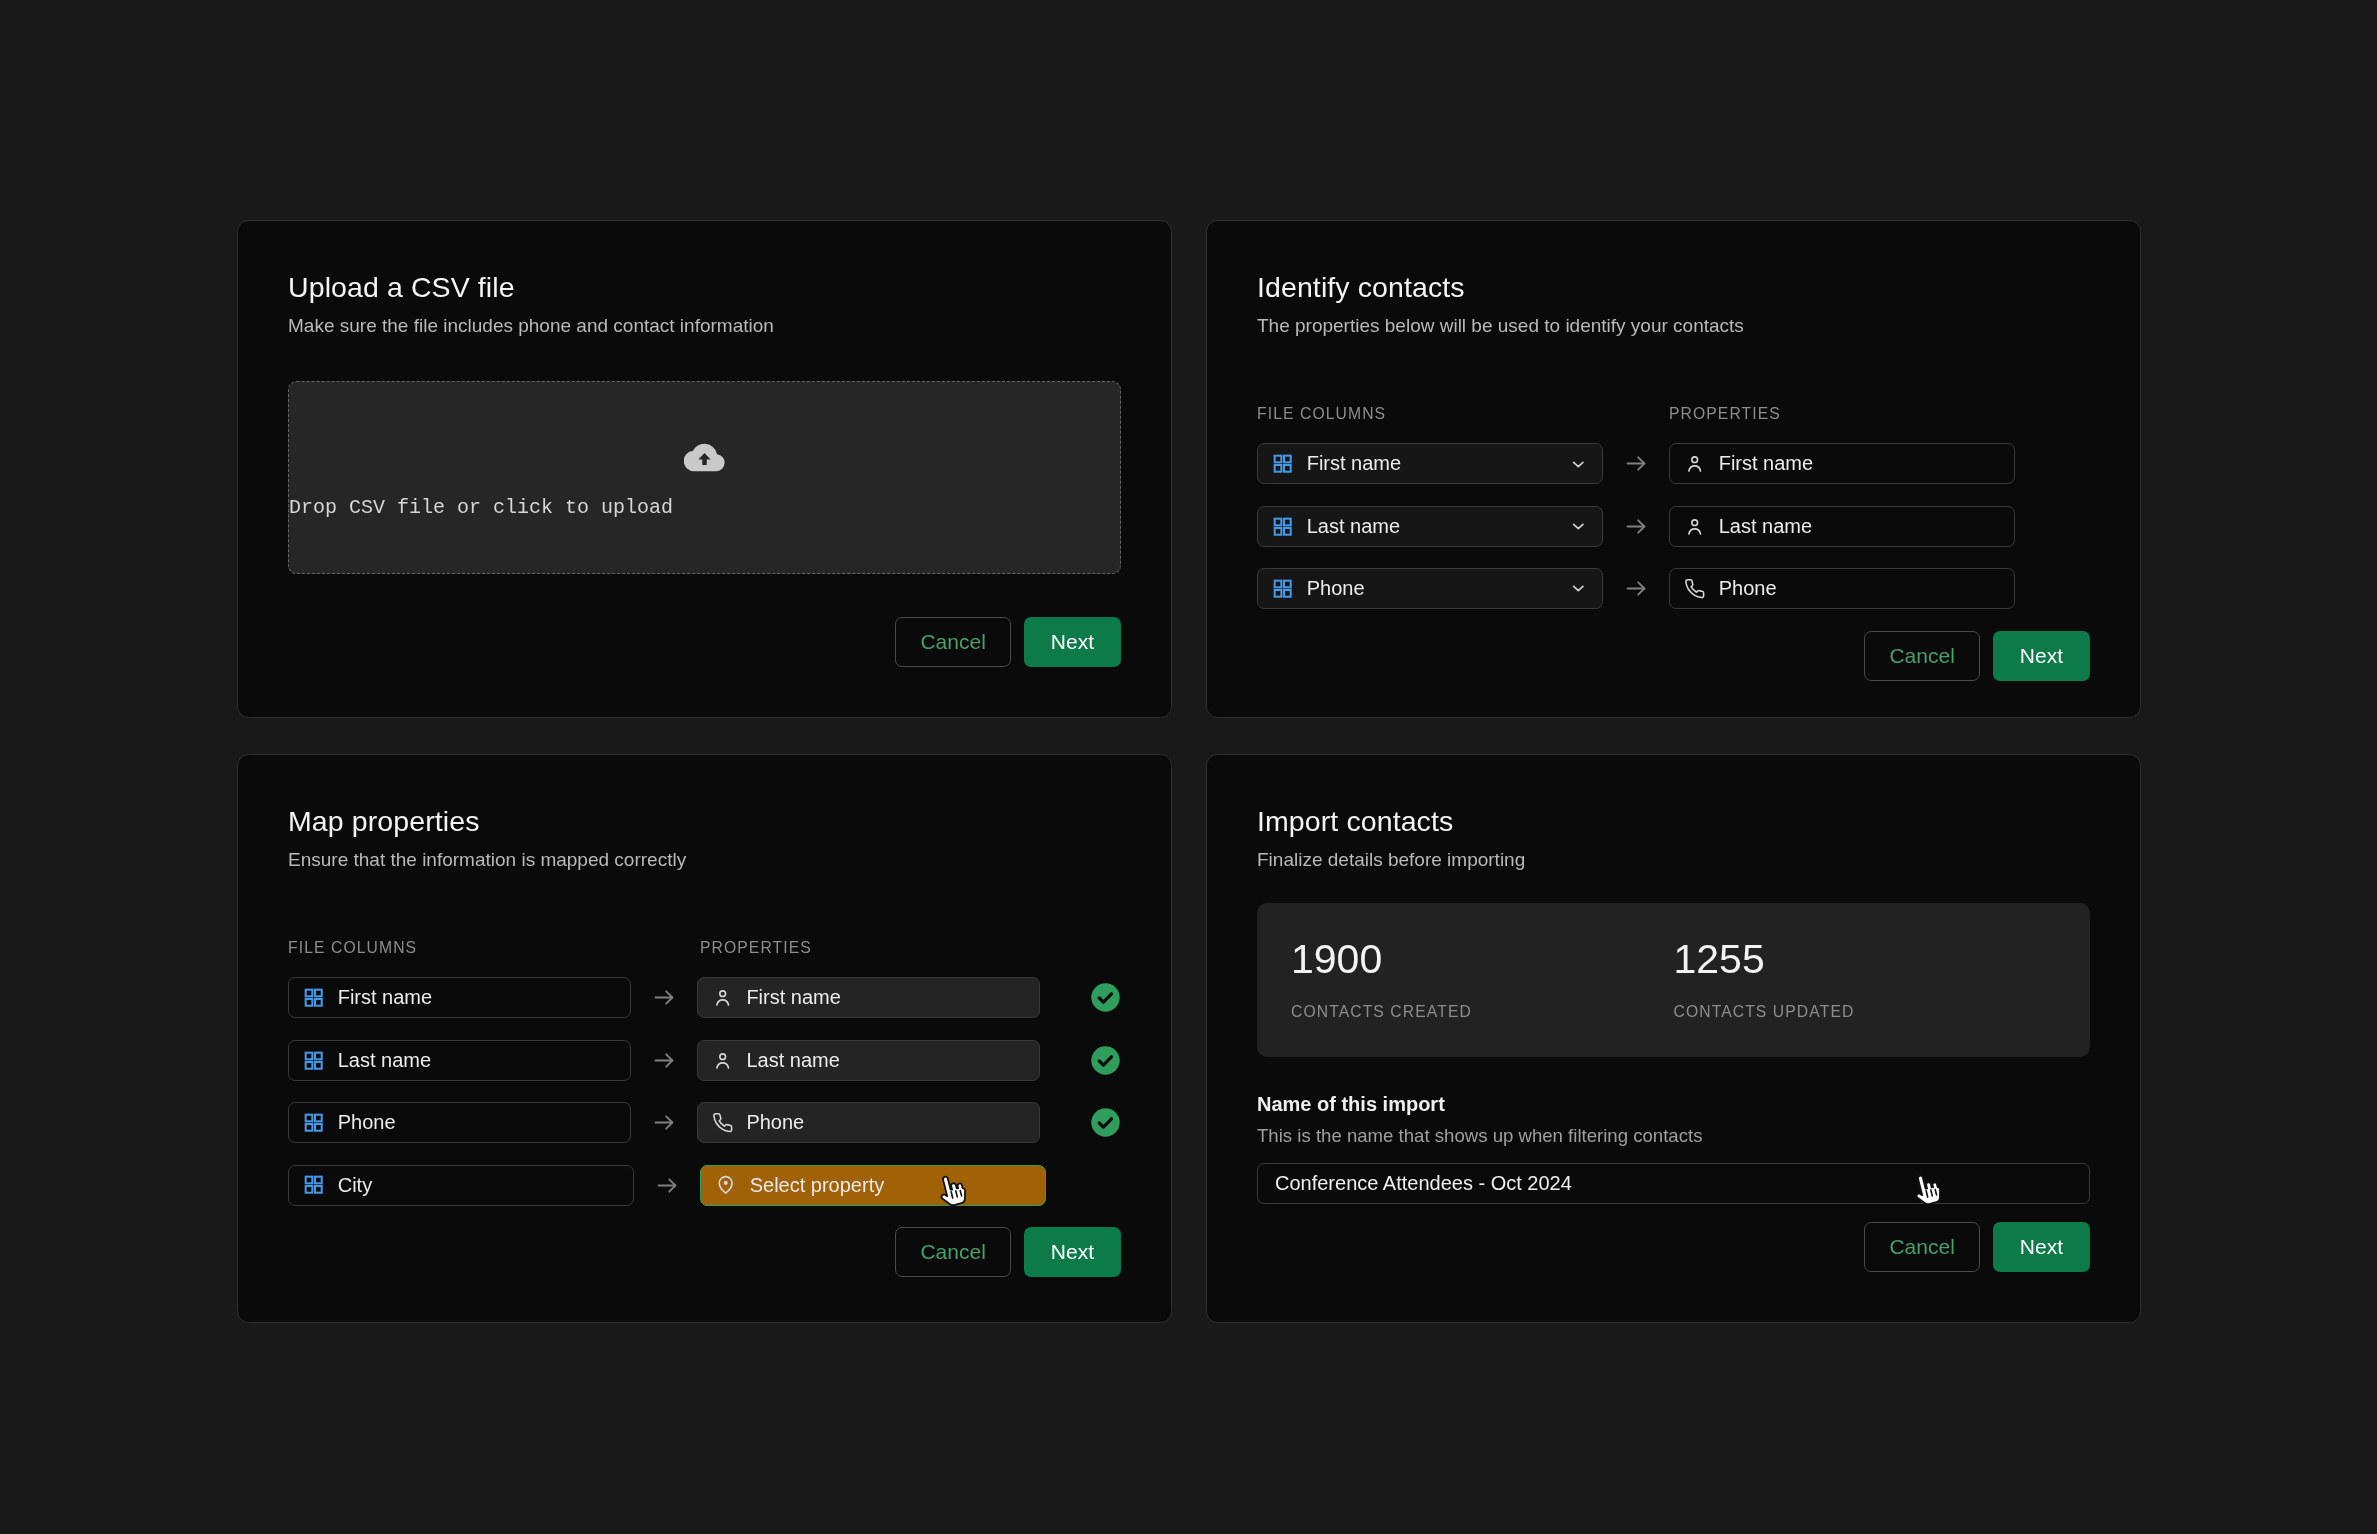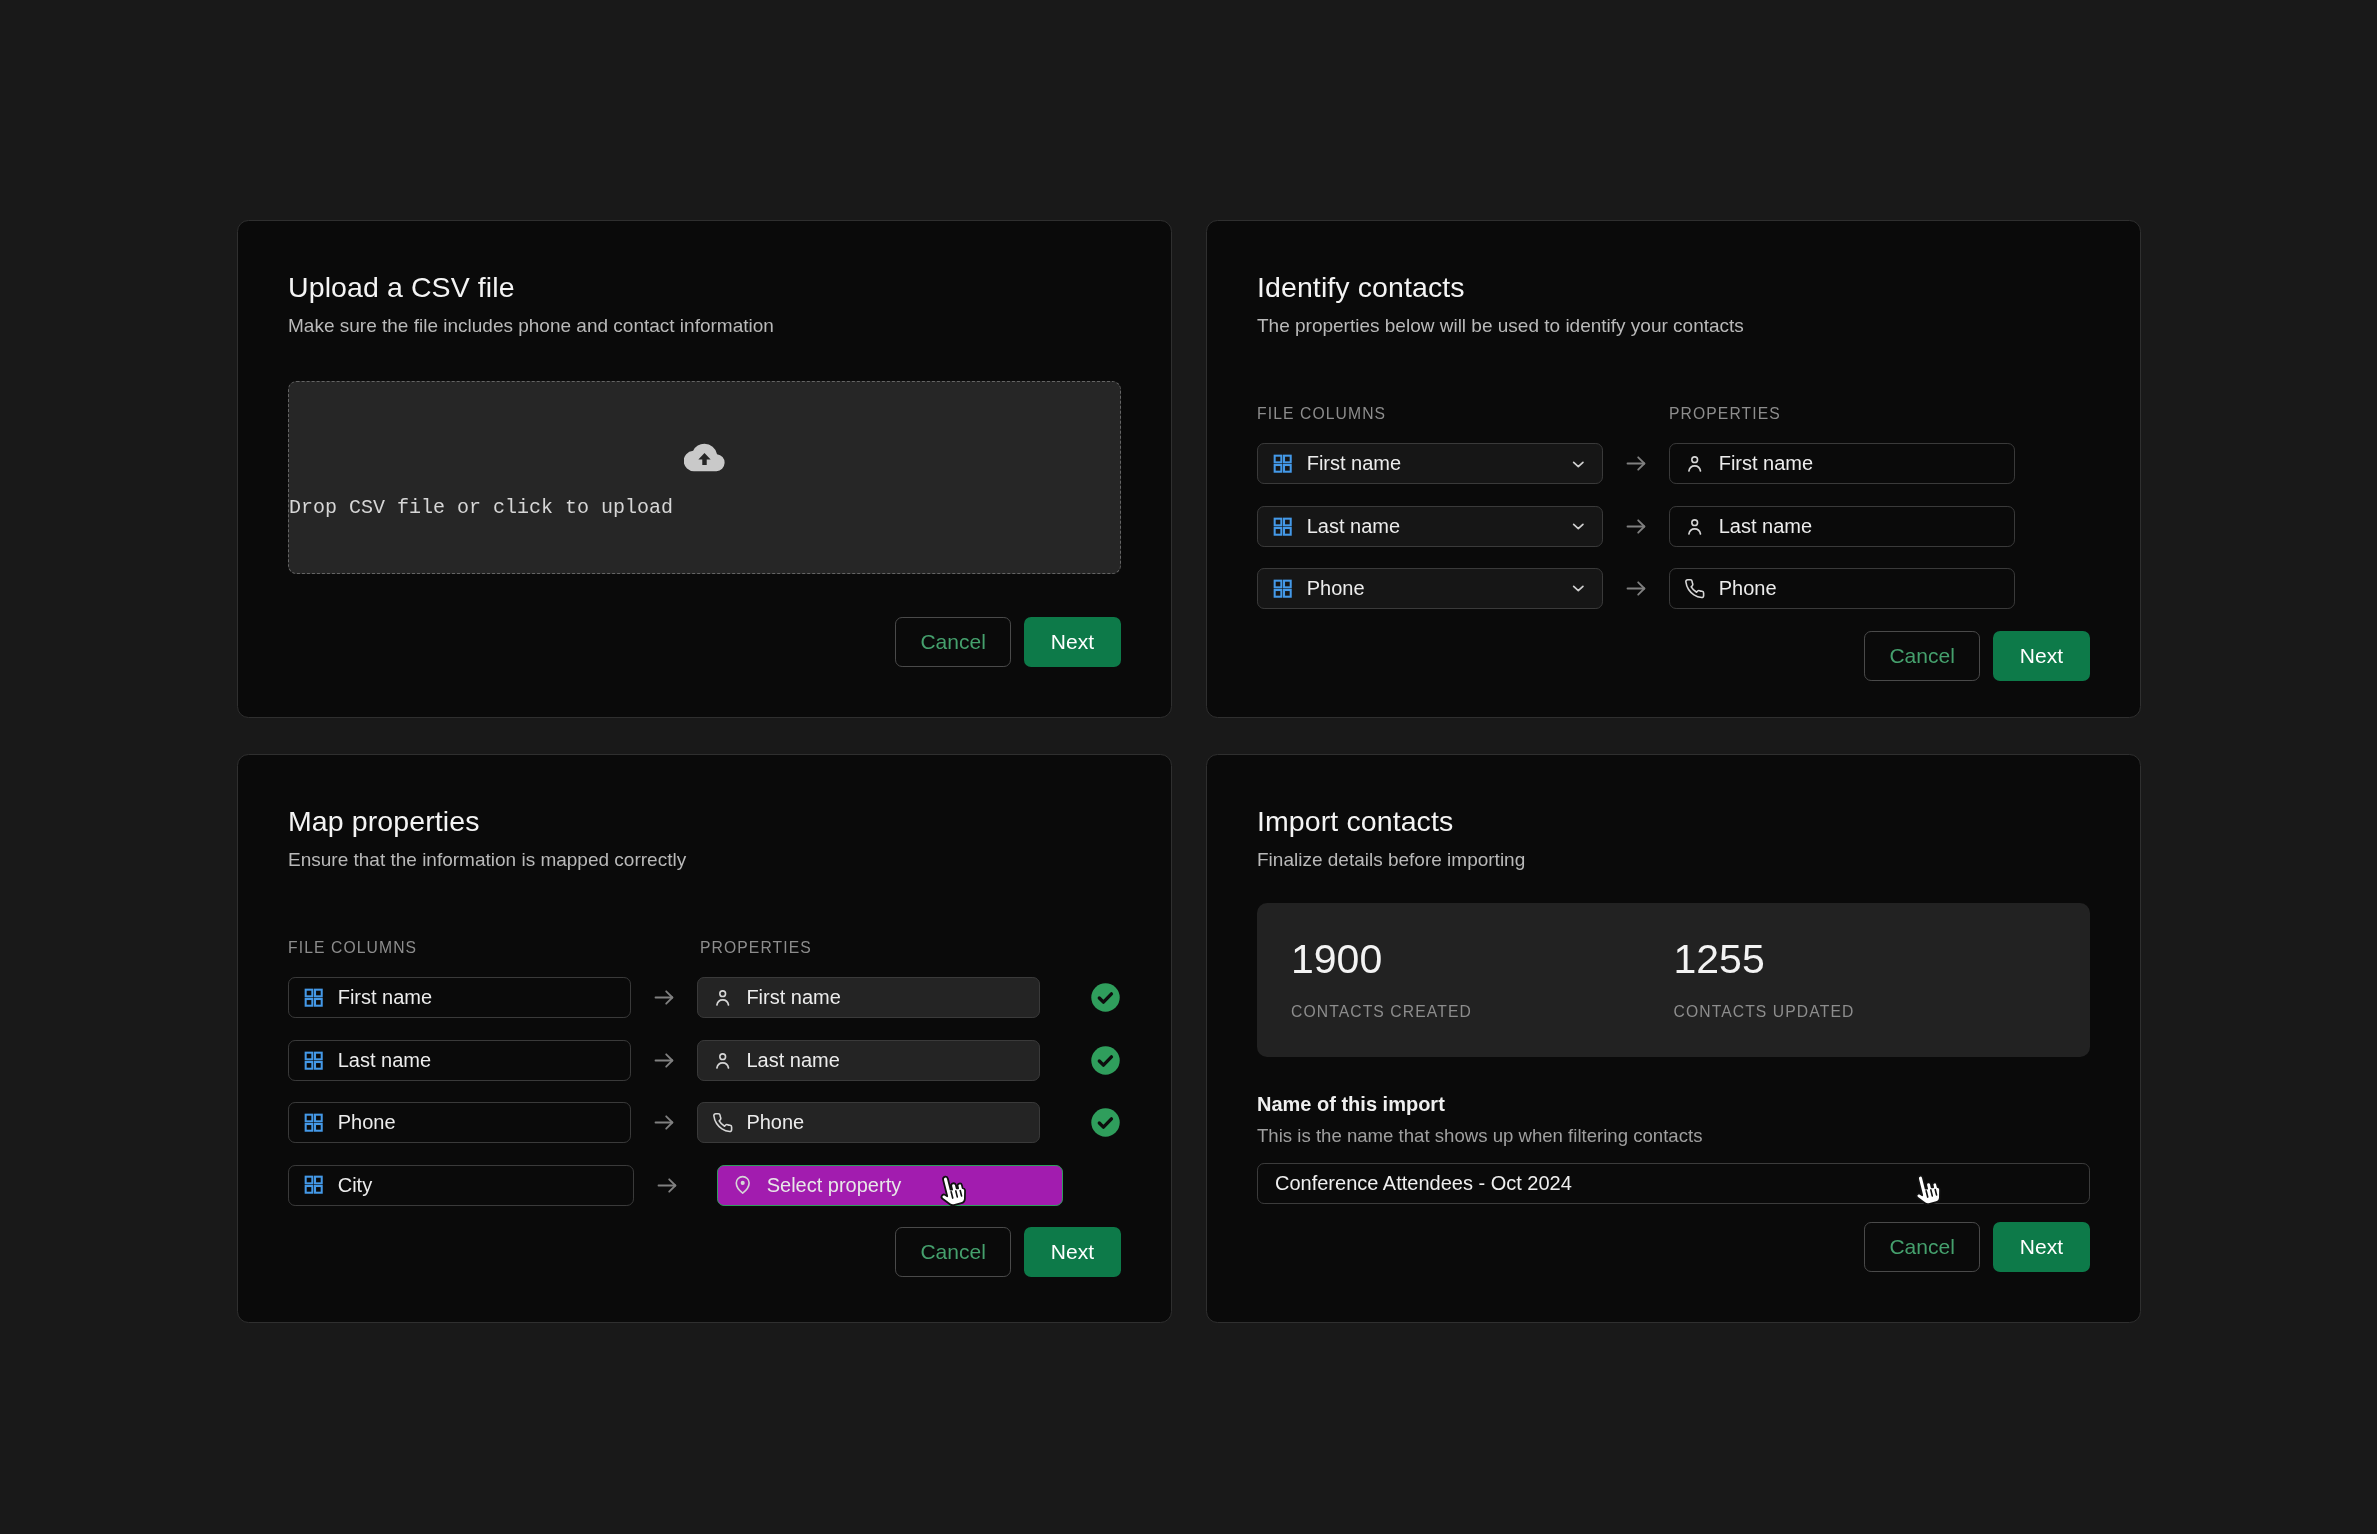--- a/index.html
+++ b/index.html
@@ -33,21 +33,21 @@
 
   .map-row { display: flex; align-items: center; margin-bottom: 21.4px; }
   .field {
     width: 346px; height: 41px;
     border: 1.1px solid #3a3a3a; border-radius: 7.1px;
     display: flex; align-items: center; gap: 13px;
     padding: 0 14.3px; background: transparent;
   }
   .field.src-filled { background: #161616; }
   .field.prop-filled { background: #242424; }
-  .field.select-pending { border-color: #2f9e5c; background: #a21caf; margin-left: 17px; }
+  .field.select-pending { border-color: #2f9e5c; background: #a16207; }
   .field-label { font-size: 20px; color: #ececec; white-space: nowrap; }
   .placeholder-label { color: #e8e8e8; }
 
   .icon { display: inline-flex; align-items: center; justify-content: center; }
   .icon svg { display: block; }
   .grid-ic { color: #4499e8; }
   .mono-ic { color: #d6d6d6; }
   .chev { margin-left: auto; color: #cfcfcf; }
   .arrow-cell { width: 66px; display: flex; justify-content: center; color: #808080; }
   .check-cell { margin-left: 50px; width: 31px; height: 31px; }

